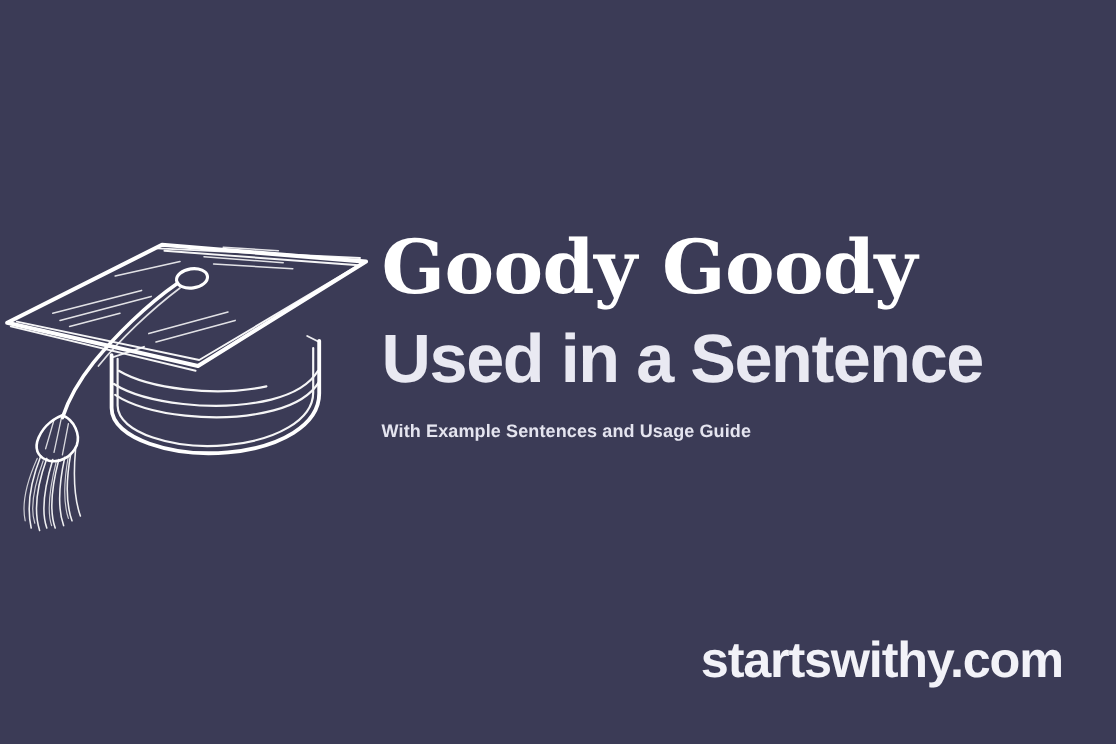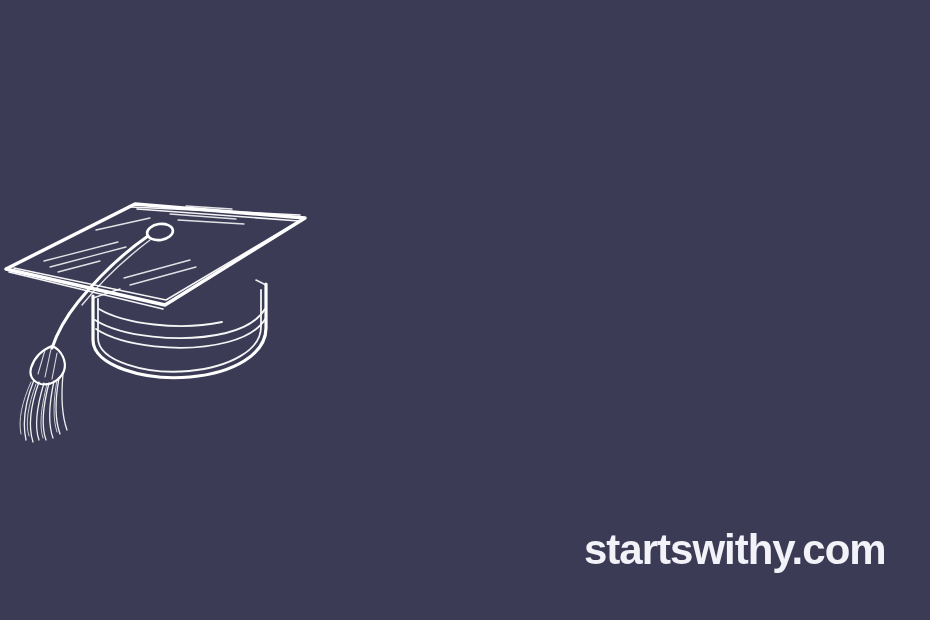--- a/index.html
+++ b/index.html
@@ -168,17 +168,20 @@
         <path d="M31 214 C 22 234 18 252 21 266"></path>
         <path d="M36 216 C 28 238 25 256 29 268"></path>
         <path d="M47 216 C 41 240 39 258 43 270"></path>
         <path d="M57 212 C 53 234 53 252 57 264"></path>
       </g>
 
     </svg>
   </div>
 
   <div id="text-block">
+    <div id="headline-term">Goody Goody</div>
+    <div id="headline-phrase">Used in a Sentence</div>
+    <div id="tagline">With Example Sentences and Usage Guide</div>
   </div>
 
   <div id="brand">startswithy.com</div>
 
 </div>
 
 </body></html>

